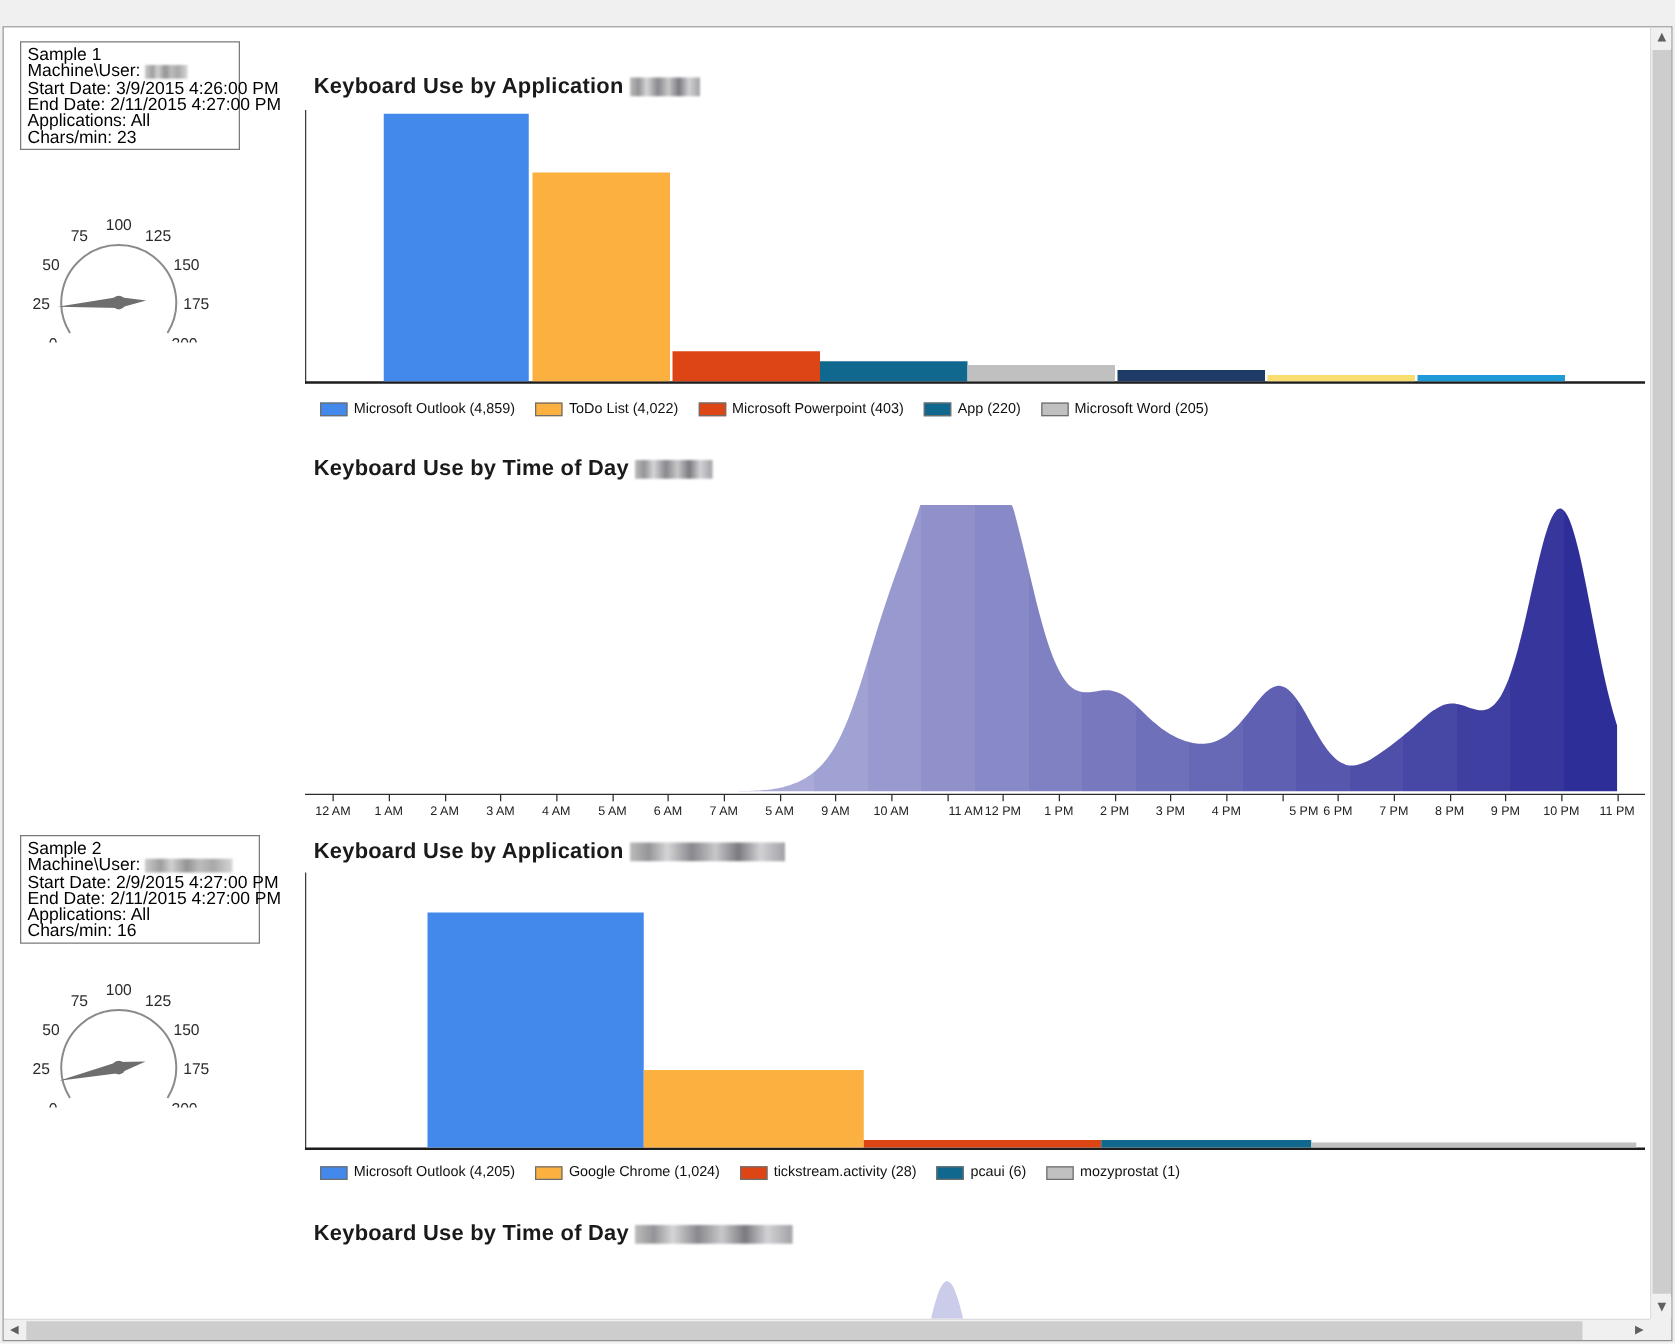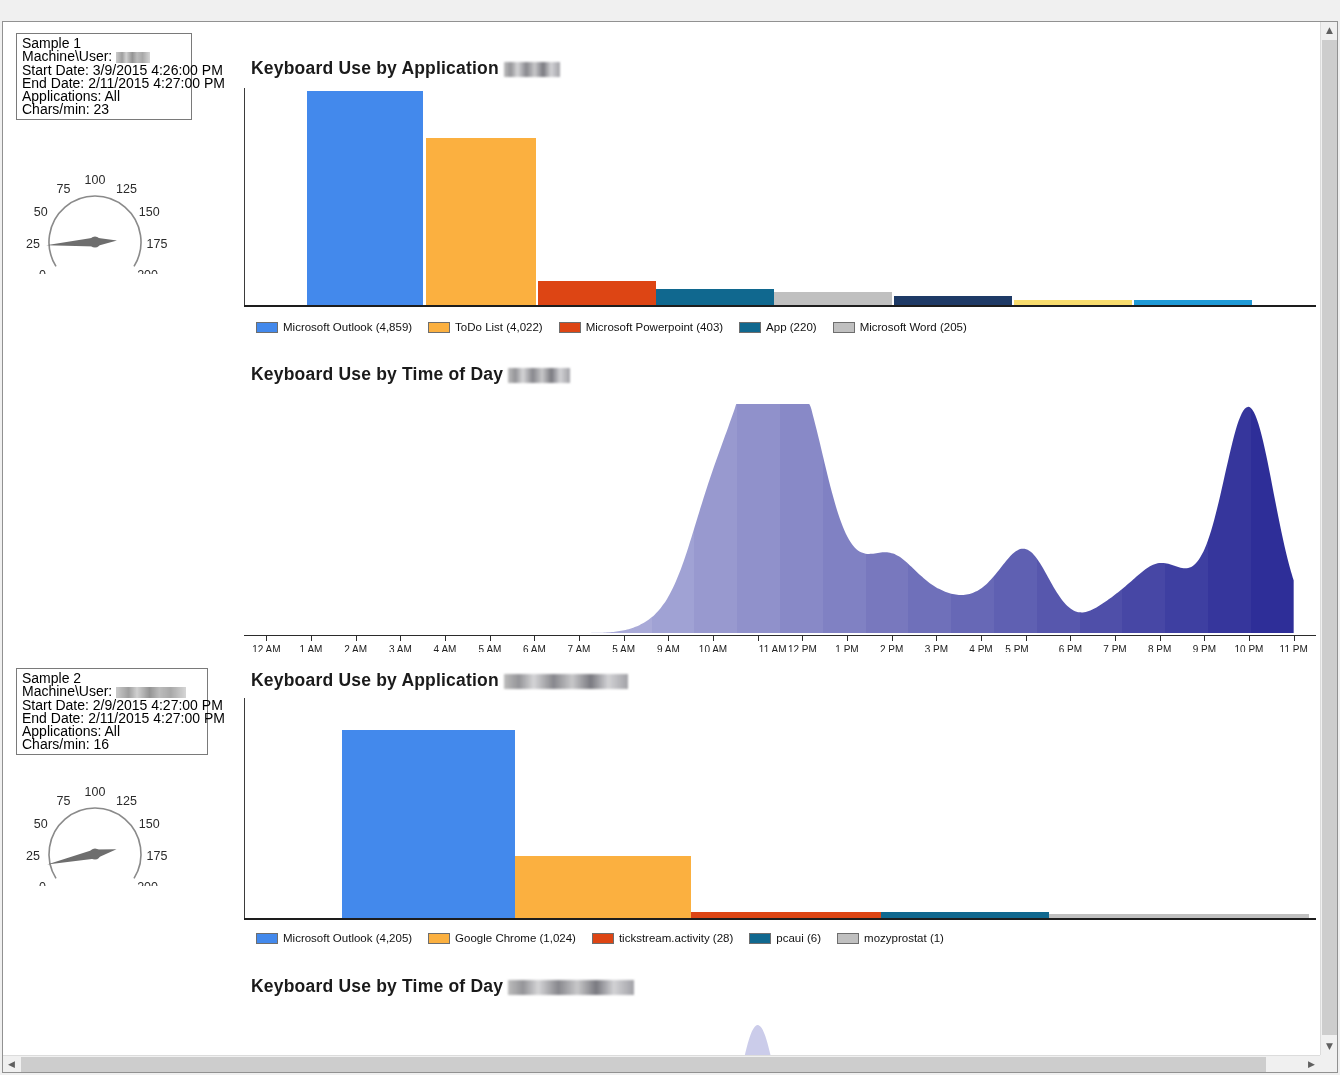--- a/index.html
+++ b/index.html
@@ -373,21 +373,21 @@
           <div class="tod-label" style="left: 558.333px;">12 PM</div>
           <div class="tod-tick" style="left: 603px;"></div>
           <div class="tod-label" style="left: 603px;">1 PM</div>
           <div class="tod-tick" style="left: 647.667px;"></div>
           <div class="tod-label" style="left: 647.667px;">2 PM</div>
           <div class="tod-tick" style="left: 692.333px;"></div>
           <div class="tod-label" style="left: 692.333px;">3 PM</div>
           <div class="tod-tick" style="left: 737px;"></div>
           <div class="tod-label" style="left: 737px;">4 PM</div>
           <div class="tod-tick" style="left: 781.667px;"></div>
-          <div class="tod-label" style="left: 773px;">5 PM</div>
+          <div class="tod-label" style="left: 799px;">5 PM</div>
           <div class="tod-tick" style="left: 826.333px;"></div>
           <div class="tod-label" style="left: 826.333px;">6 PM</div>
           <div class="tod-tick" style="left: 871px;"></div>
           <div class="tod-label" style="left: 871px;">7 PM</div>
           <div class="tod-tick" style="left: 915.667px;"></div>
           <div class="tod-label" style="left: 915.667px; text-decoration: underline;">8 PM</div>
           <div class="tod-tick" style="left: 960.333px;"></div>
           <div class="tod-label" style="left: 960.333px;">9 PM</div>
           <div class="tod-tick" style="left: 1005px;"></div>
           <div class="tod-label" style="left: 1005px; text-decoration: underline;">10 PM</div>

